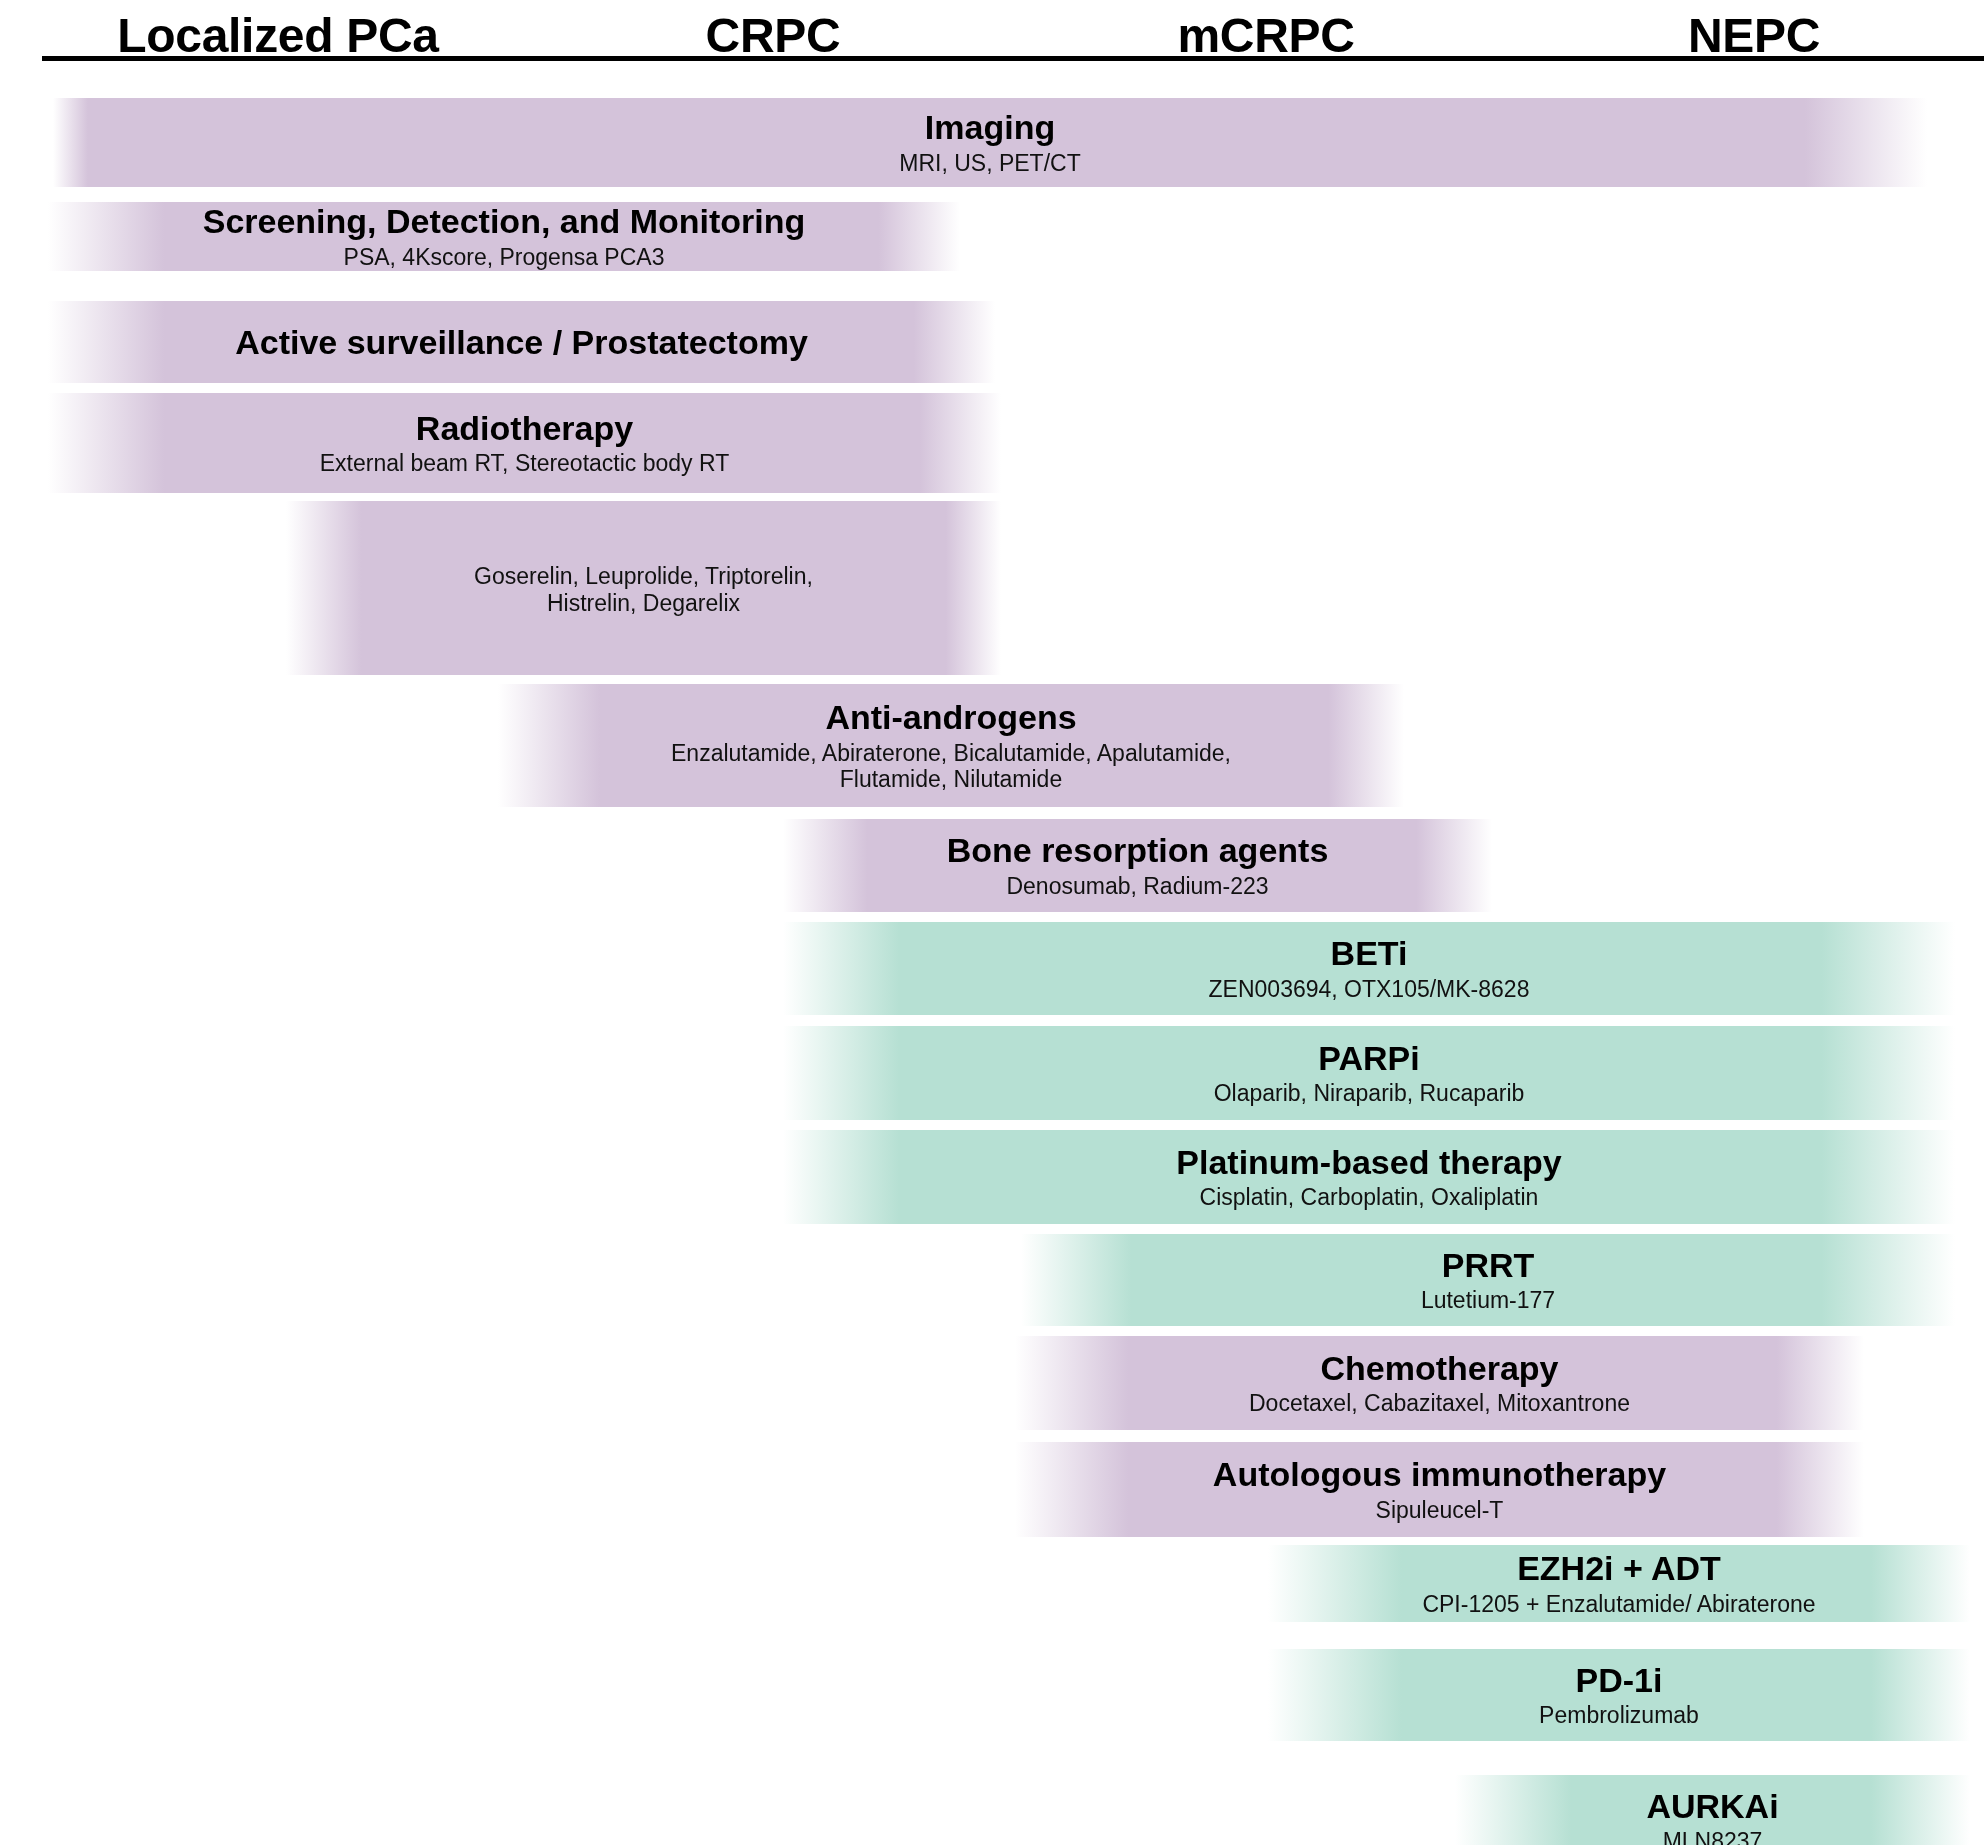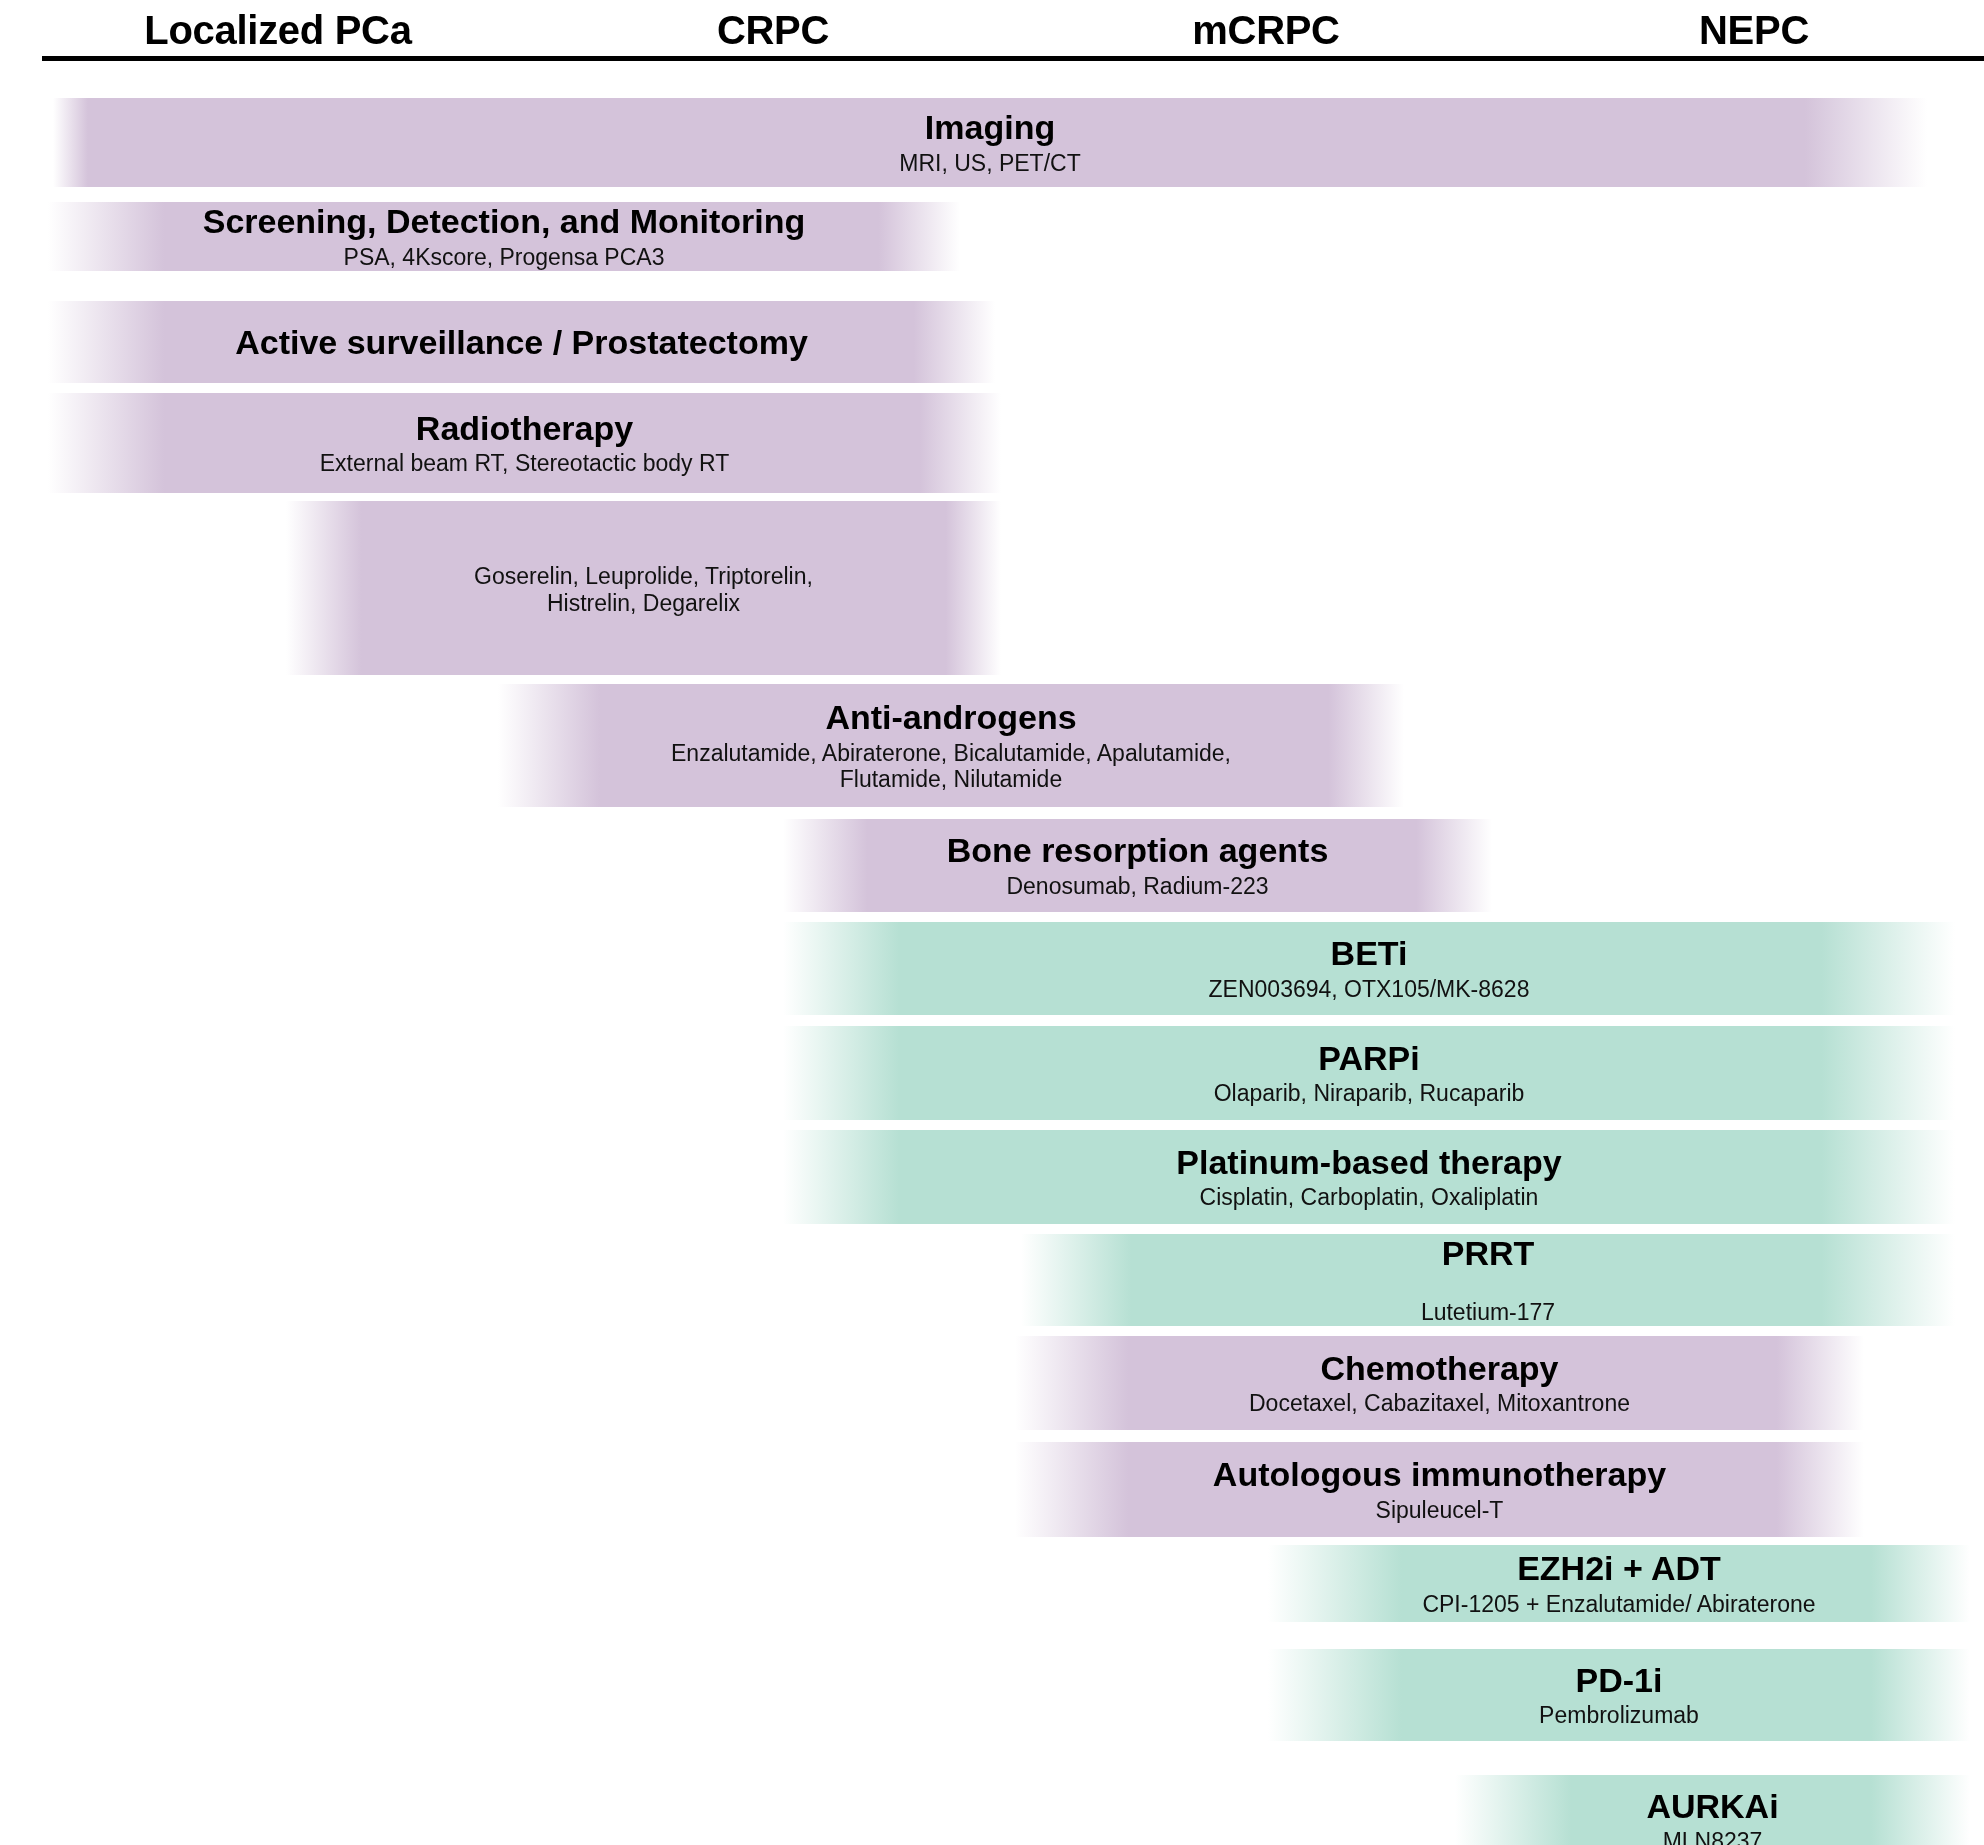--- a/index.html
+++ b/index.html
@@ -19,21 +19,21 @@
   #stage-header {
     position: absolute;
     left: 0;
     top: 0;
     width: 1985px;
     height: 64px;
   }
   .stage-label {
     position: absolute;
     top: 8.1px;
-    font-size: 40px;
+    font-size: 48px;
     font-weight: bold;
     color: #000000;
     white-space: nowrap;
     text-align: center;
     transform: translateX(-50%);
     letter-spacing: -0.3px;
   }
   #header-rule {
     position: absolute;
     left: 42px;
@@ -126,21 +126,21 @@
       <div class="bar-sub">ZEN003694, OTX105/MK-8628</div>
     </div>
     <div class="bar" style="left: 783px; top: 1026px; width: 1172px; height: 94px; background: linear-gradient(to right, rgb(255, 255, 255) 0%, rgb(182, 224, 211) 9.91%, rgb(182, 224, 211) 88.6%, rgb(255, 255, 255) 100%);">
       <div class="bar-title">PARPi</div>
       <div class="bar-sub">Olaparib, Niraparib, Rucaparib</div>
     </div>
     <div class="bar" style="left: 783px; top: 1130px; width: 1172px; height: 94px; background: linear-gradient(to right, rgb(255, 255, 255) 0%, rgb(182, 224, 211) 9.91%, rgb(182, 224, 211) 88.6%, rgb(255, 255, 255) 100%);">
       <div class="bar-title">Platinum-based therapy</div>
       <div class="bar-sub">Cisplatin, Carboplatin, Oxaliplatin</div>
     </div>
-    <div class="bar" style="left: 1021px; top: 1234px; width: 934px; height: 92px; background: linear-gradient(to right, rgb(255, 255, 255) 0%, rgb(182, 224, 211) 11.82%, rgb(182, 224, 211) 85.7%, rgb(255, 255, 255) 100%); justify-content: space-between;">
+    <div class="bar" style="left: 1021px; top: 1234px; width: 934px; height: 92px; background: linear-gradient(to right, rgb(255, 255, 255) 0%, rgb(182, 224, 211) 11.82%, rgb(182, 224, 211) 85.7%, rgb(255, 255, 255) 100%);">
       <div class="bar-title">PRRT</div>
       <div class="bar-sub">Lutetium-177</div>
     </div>
     <div class="bar" style="left: 1015px; top: 1336px; width: 849px; height: 94px; background: linear-gradient(to right, rgb(255, 255, 255) 0%, rgb(212, 195, 218) 13.34%, rgb(212, 195, 218) 89.74%, rgb(255, 255, 255) 100%);">
       <div class="bar-title">Chemotherapy</div>
       <div class="bar-sub">Docetaxel, Cabazitaxel, Mitoxantrone</div>
     </div>
     <div class="bar" style="left: 1015px; top: 1442px; width: 849px; height: 95px; background: linear-gradient(to right, rgb(255, 255, 255) 0%, rgb(212, 195, 218) 13.34%, rgb(212, 195, 218) 89.74%, rgb(255, 255, 255) 100%);">
       <div class="bar-title">Autologous immunotherapy</div>
       <div class="bar-sub">Sipuleucel-T</div>

